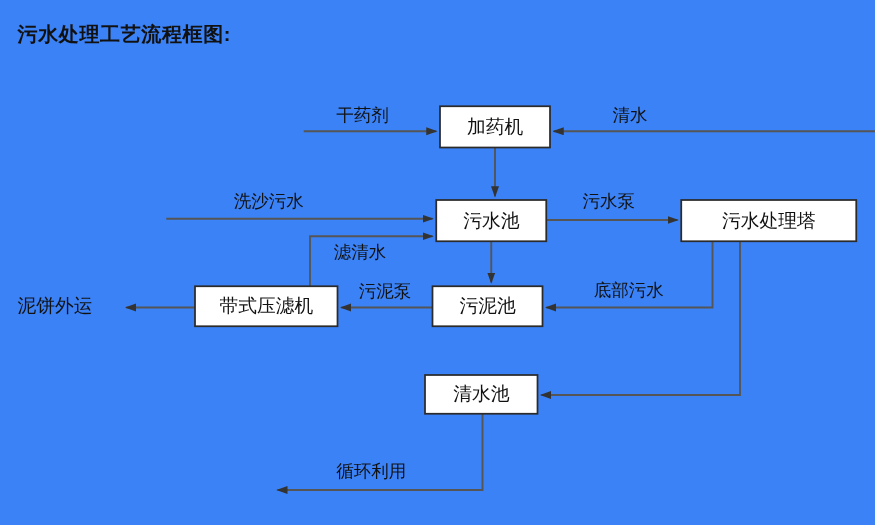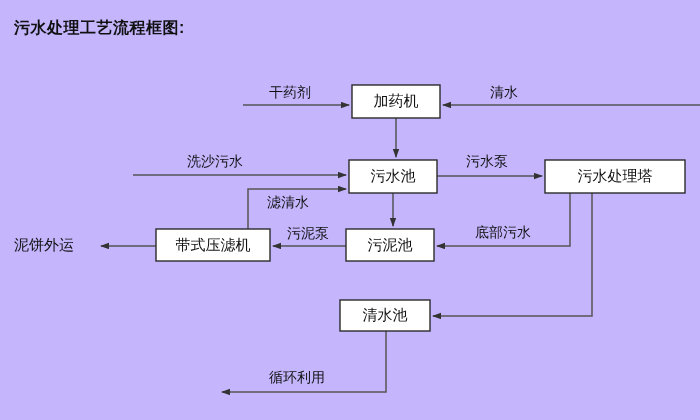--- a/index.html
+++ b/index.html
@@ -4,21 +4,21 @@
 <style>
   html, body {
     margin: 0;
     padding: 0;
     background: #ffffff;
   }
   #page {
     position: relative;
     width: 700px;
     height: 420px;
-    background: #c4b5fd;
+    background: #3b82f6;
     overflow: hidden;
     font-family: "Liberation Sans", "DejaVu Sans", sans-serif;
   }
   #title {
     position: absolute;
     left: 14px;
     top: 18px;
     font-size: 16px;
     font-weight: bold;
     color: #111111;

